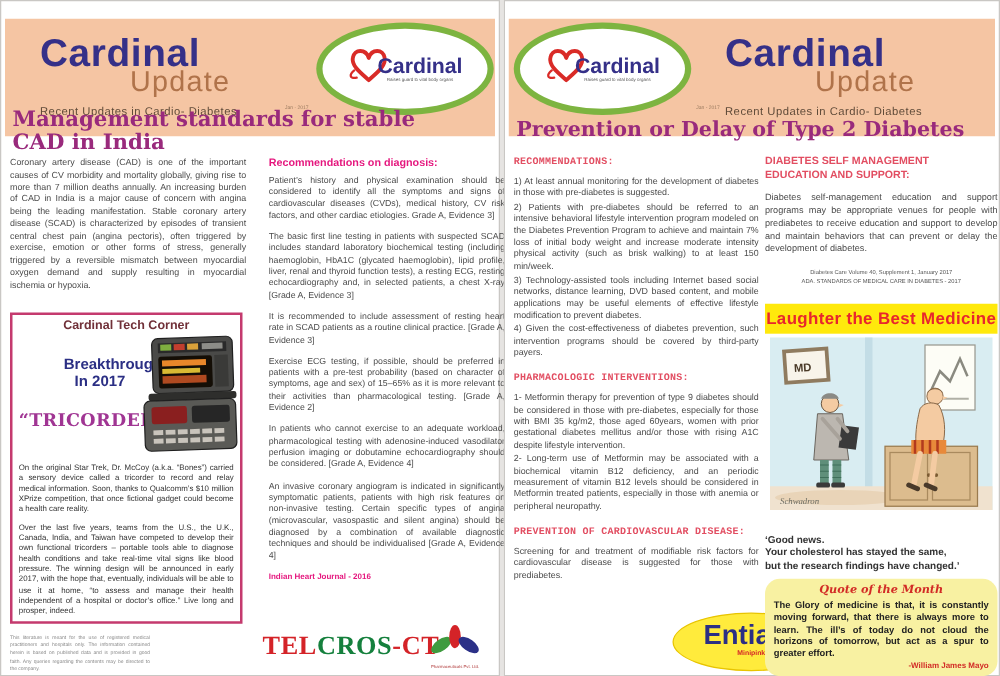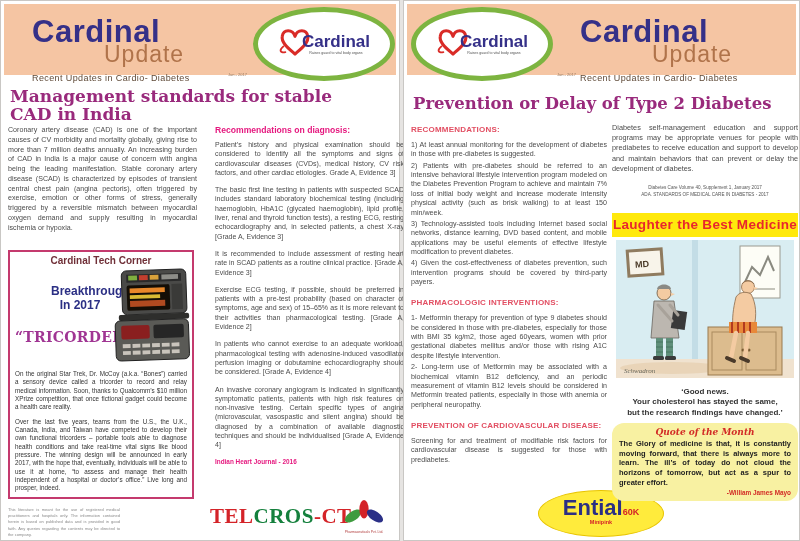--- a/index.html
+++ b/index.html
@@ -2,21 +2,21 @@
 <html><head>
 <meta charset="utf-8">
 <style>
   html,body{margin:0;padding:0;}
   body{width:800px;height:541px;position:relative;background:#e6e4e2;font-family:"Liberation Sans",sans-serif;overflow:hidden;}
   .page{position:absolute;top:0;height:541px;background:#fff;border:1px solid #c9c7c4;box-sizing:border-box;}
   #pageL{left:0;width:400px;}
   #pageR{left:403px;width:397px;}
 
   
-  .band{position:absolute;left:3px;right:3px;top:3px;height:71px;background:#f5c5a3;}
+  .band{position:absolute;left:3px;right:3px;top:14px;height:94px;background:#f5c5a3;}
   .brand{position:absolute;line-height:1;}
   #pageL .brand{left:28px;top:12px;}
   #pageR .brand{right:26px;top:12px;text-align:left;width:190px;}
   .brand-name{font-weight:700;font-size:31px;color:#353088;letter-spacing:0.5px;display:block;}
   .brand-suffix{font-weight:400;font-size:23px;color:#b0734a;display:block;margin:-4px 0 0 72px;letter-spacing:1px;}
   .brand-tag{display:block;font-size:9px;color:#5f4a38;margin-top:8px;letter-spacing:0.4px;}
   .ellipse{position:absolute;top:3px;width:142px;height:74px;background:#fff;border:5px solid #7db440;border-radius:50%;box-sizing:border-box;display:flex;align-items:center;justify-content:center;}
   #pageL .ellipse{right:1px;}
   #pageR .ellipse{left:4px;}
   .ellipse .logo-txt{margin-left:-10px;text-align:center;}
@@ -50,35 +50,35 @@
   .diag-head{font-size:8.6px;font-weight:700;color:#e5177e;margin:0 0 5px 0;}
   #pageL .col2 p{font-size:7px;line-height:1.33;text-align:justify;color:#4b4b4b;margin:0 0 8px 0;}
   .source{font-size:6.4px;font-weight:700;color:#e5177e;margin-top:1px;}
   .telcros{position:absolute;left:209px;top:505px;font-family:"Liberation Serif",serif;font-weight:700;font-size:21px;letter-spacing:0.5px;line-height:1;}
   .tc-red{color:#d42328;margin-top:46px;} .tc-blue{color:#15803d;}
   .pharma-logo{position:absolute;left:331px;top:499px;width:64px;text-align:center;}
   .pharma-caption{font-size:3.4px;color:#b03a3a;line-height:1.2;display:block;margin-top:-1px;}
 
   
   #pageR .colR1{position:absolute;left:7px;top:124px;width:196px;height:414px;overflow:hidden;}
-  .rp-head{font-size:8px;font-weight:700;color:#e24e62;margin:11px 0 7px 0;letter-spacing:0.2px;}
+  .rp-head{font-size:8px;font-weight:700;color:#e24e62;margin:11px 0 7px 0;letter-spacing:0.2px;font-family:Liberation Mono, monospace;}
   .rp-head.first{margin-top:0;}
   #pageR .colR1 p{font-size:7.1px;line-height:1.32;text-align:justify;color:#4b4b4b;margin:0 0 2px 0;}
   .ential{position:absolute;left:134px;top:489px;width:126px;height:47px;background:#ffeb3c;border:1px solid #e8c400;border-radius:50%;text-align:center;box-sizing:border-box;padding-top:6px;}
   .ential-name{font-weight:700;font-size:22px;color:#2b2f84;line-height:1;position:relative;}
   .ential-dot{position:absolute;top:-5px;right:14px;color:#d42328;font-size:8px;}
   .ential-strength{font-weight:700;font-size:9px;color:#d42328;}
   .ential-sub{display:block;font-weight:700;font-size:5.5px;color:#d42328;margin-top:0px;}
   #pageR .colR2{position:absolute;left:208px;top:122px;width:186px;}
   .dsme-head{font-size:8.5px;font-weight:700;color:#e24e62;white-space:pre-line;line-height:1.3;margin:0 0 8px 0;}
   .dsme-para{font-size:7.3px;line-height:1.4;text-align:justify;color:#4b4b4b;margin:0;}
   .cites{margin-top:11px;text-align:center;font-size:4.6px;color:#555;line-height:1.5;}
   .laugh-banner{margin-top:14px;background:#ffe90c;color:#e8262d;font-weight:700;font-size:13.5px;text-align:center;padding:4px 0 5px 0;letter-spacing:0.3px;}
   .cartoon{width:100%;height:147px;display:block;}
-  .caption{font-weight:700;font-size:8px;color:#333;text-align:center;white-space:pre-line;line-height:1.3;margin-top:3px;}
+  .caption{font-weight:700;font-size:8px;color:#333;text-align:left;white-space:pre-line;line-height:1.3;margin-top:13px;}
   .quote-box{margin-top:5px;background:#f8f1a2;border-radius:12px;padding:4px 7px 5px 7px;}
   .quote-title{font-family:"DejaVu Serif",serif;font-style:italic;font-weight:700;font-size:9px;color:#d22b26;text-align:center;}
   .quote-text{font-size:7.5px;font-weight:700;color:#222;line-height:1.3;margin-top:2px;text-align:justify;}
   .quote-author{font-size:6.4px;font-weight:700;color:#d22b26;text-align:right;margin-top:1px;}
 </style>
 </head>
 <body>
 
 <div class="page" id="pageL">
   <div class="band">
@@ -222,20 +222,22 @@
     <div class="rp-head">PREVENTION OF CARDIOVASCULAR DISEASE:</div>
     <p>Screening for and treatment of modifiable risk factors for cardiovascular disease is suggested for those with prediabetes.</p>
   </div>
 
   <div class="ential">
     <span class="ential-name"><span>Ential</span><span class="ential-dot">♥</span><span class="ential-strength">60K</span></span>
     <span class="ential-sub">Minipink</span>
   </div>
 
   <div class="colR2">
+    <div class="dsme-head">DIABETES SELF MANAGEMENT
+EDUCATION AND SUPPORT:</div>
     <p class="dsme-para">Diabetes self-management education and support programs may be appropriate venues for people with prediabetes to receive education and support to develop and maintain behaviors that can prevent or delay the development of diabetes.</p>
     <div class="cites">
       <div>Diabetes Care Volume 40, Supplement 1, January 2017</div>
       <div>ADA. STANDARDS OF MEDICAL CARE IN DIABETES - 2017</div>
     </div>
     <div class="laugh-banner">Laughter the Best Medicine</div>
     <span>
       <svg class="cartoon" viewBox="0 0 186 147" preserveAspectRatio="none">
         <rect width="186" height="147" fill="#ffffff"></rect>
         <rect x="4" y="3" width="178" height="138" fill="#d9edf2"></rect>

